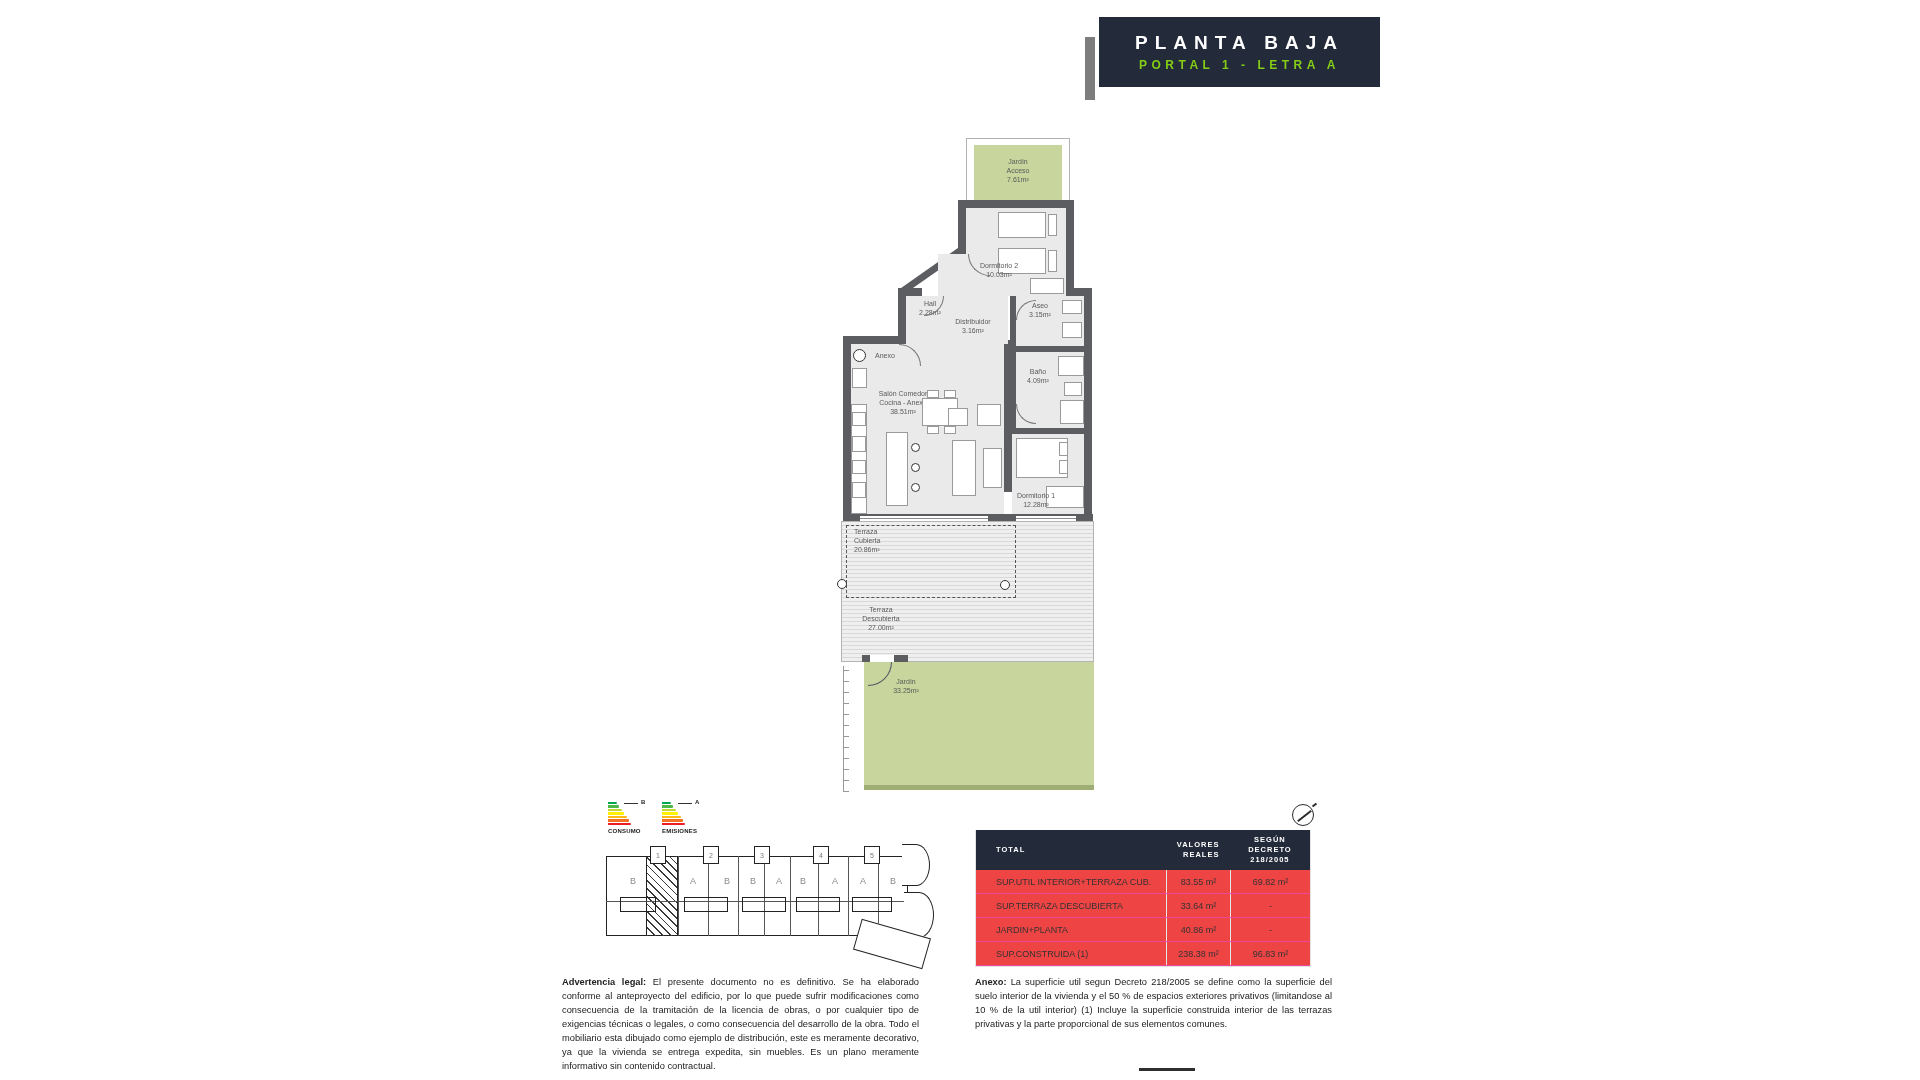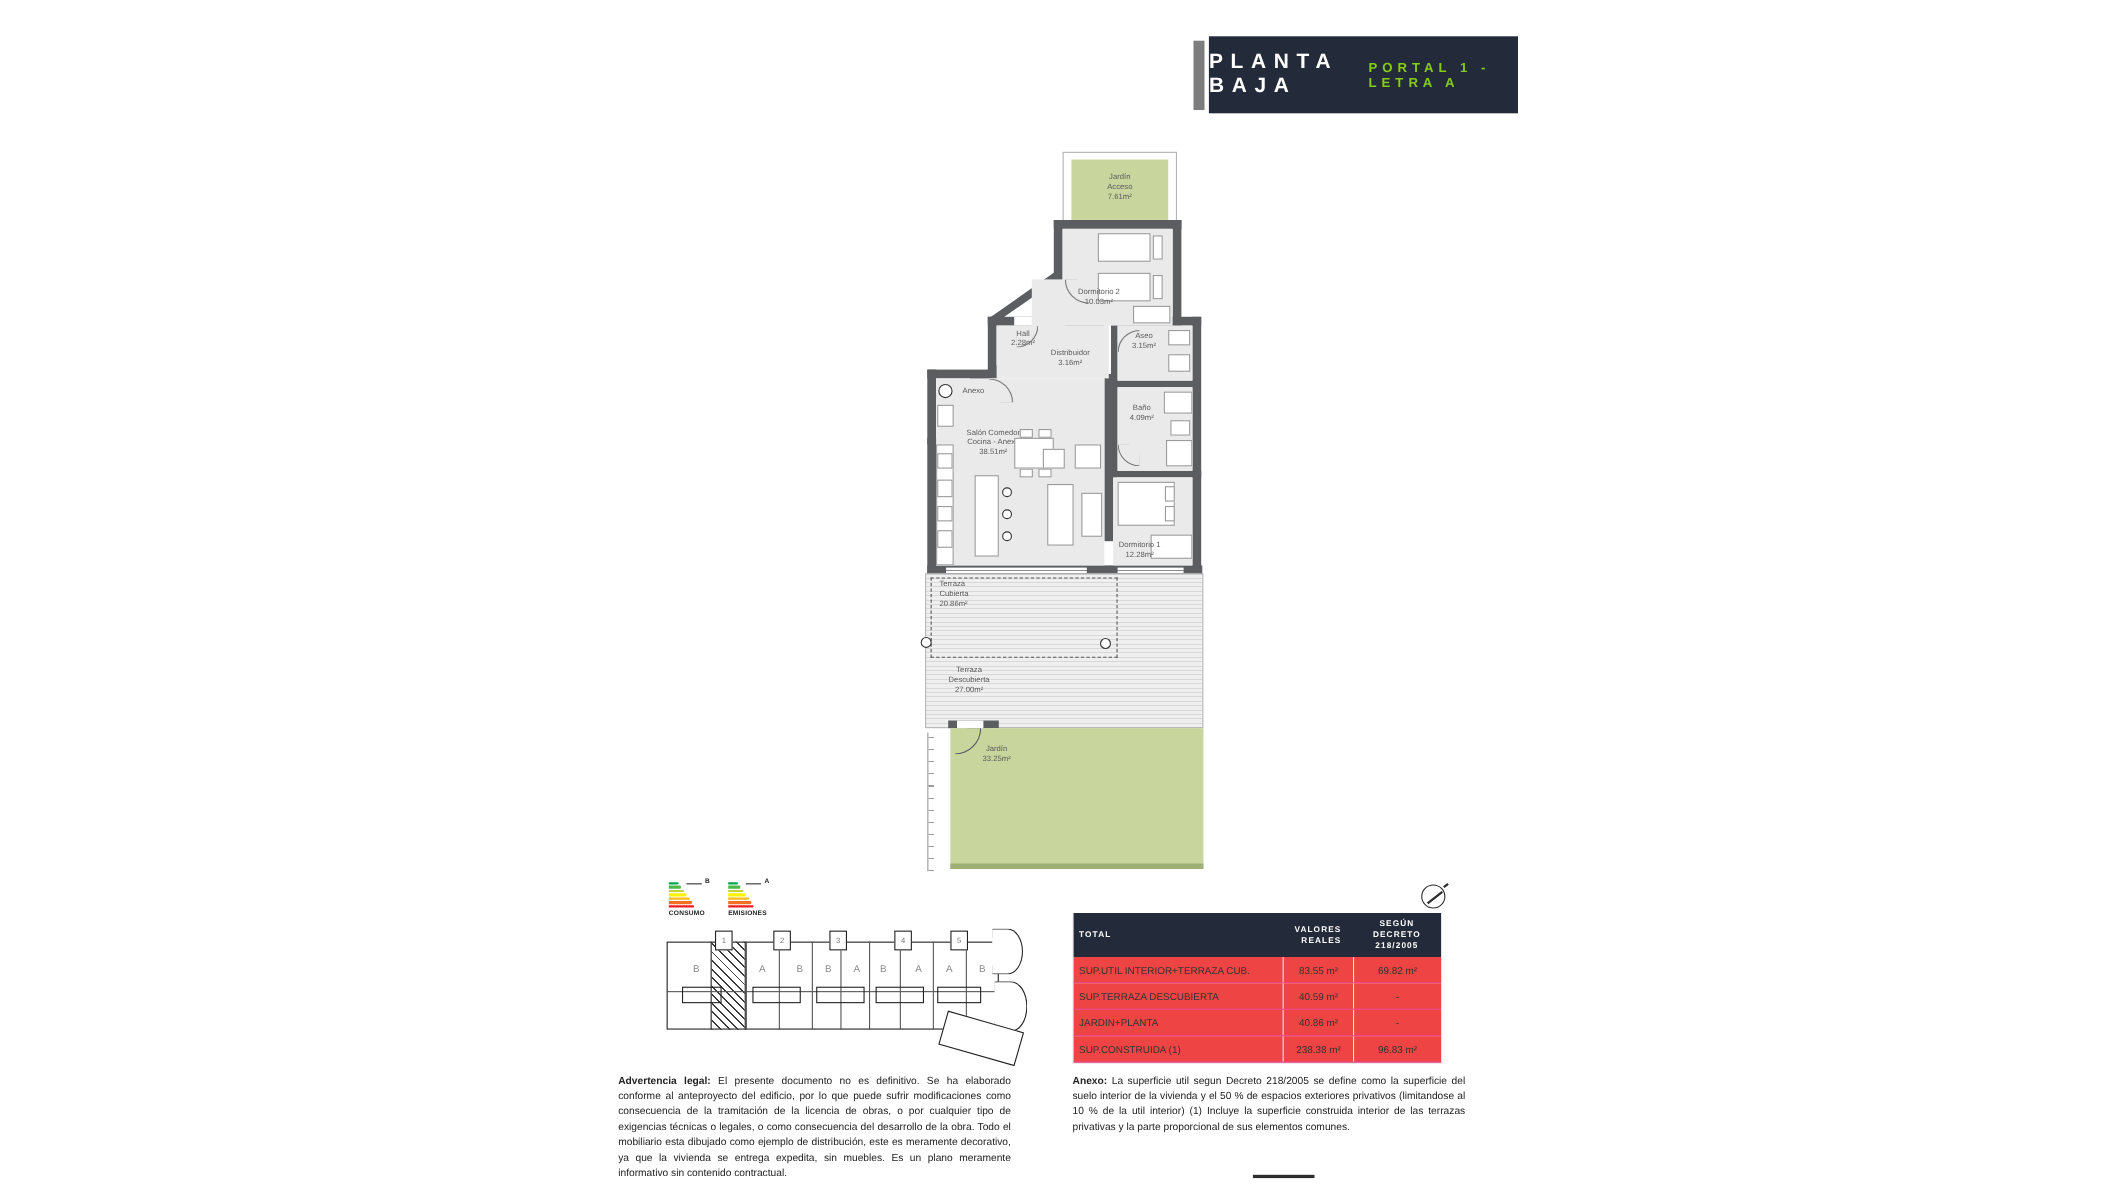--- a/index.html
+++ b/index.html
@@ -5,21 +5,21 @@
   :root{
     --c-title:#232a3a; --c-wall:#5c5d60; --c-floor:#eaeaea; --c-green:#c8d59c;
     --c-green-dark:#9fae72; --c-line:#b3b3b3; --c-text:#2b2b2b;
   }
   *{box-sizing:border-box;margin:0;padding:0}
   html,body{width:1920px;height:1080px;background:#fff;font-family:"Liberation Sans",sans-serif;color:var(--c-text);position:relative;overflow:hidden}
   .abs{position:absolute}
   .pre{white-space:pre-line}
   
   .title-bar{left:1085px;top:37px;width:10px;height:63px;background:#7d7d7d}
-  .title-box{left:1099px;top:33px;width:281px;height:70px;background:var(--c-title);color:#fff;display:flex;flex-direction:row;align-items:center;justify-content:center;gap:4px}
+  .title-box{left:1099px;top:17px;width:281px;height:70px;background:var(--c-title);color:#fff;display:flex;flex-direction:column;align-items:center;justify-content:center;gap:4px}
   .title-box .l1{font-size:19px;font-weight:bold;letter-spacing:7px}
   .title-box .l2{font-size:12px;font-weight:bold;letter-spacing:4.5px;color:#84cc16}
   
   .wall{background:var(--c-wall)}
   .floor{background:var(--c-floor)}
   .furn{background:#fff;border:1px solid #9a9a9a}
   .rlabel{font-size:7px;line-height:1.25;color:#5a5a5a;text-align:center}
   .thinbox{border:1px solid var(--c-line);background:#fff}
   .greenbox{background:var(--c-green)}
   .arc{border:1px solid #777;background:transparent}
@@ -38,21 +38,21 @@
   .kp-band{border:1.5px solid #222;background:#fff}
   .kp-div{width:1px;background:#555}
   .kp-letter{font-size:9px;color:#8a8a8a;width:18px;text-align:center}
   .kp-tab{border:1.5px solid #222;background:#fff;font-size:7px;color:#777;display:flex;align-items:center;justify-content:center}
   .kp-hatch{background:repeating-linear-gradient(45deg,#3a3a3a 0 1.2px,transparent 1.2px 5.5px);border-left:1.5px solid #222;border-right:1.5px solid #222}
   .kp-inner{border:1.2px solid #222;background:transparent}
   
   .tbl{left:975px;top:830px;width:336px;border:1px solid #e3e3e3;border-top:none}
   .tbl .hdr{display:flex;background:var(--c-title);color:#fff;height:40px}
   .tbl .hdr .c{display:flex;align-items:center;font-size:7.5px;font-weight:bold;letter-spacing:1px;line-height:1.35}
-  .tbl .c1{width:57%;padding-left:5px}
+  .tbl .c1{width:57%;padding-left:20px}
   .tbl .c2{width:19%;justify-content:center;text-align:right}
   .tbl .c3{width:24%;justify-content:center;text-align:center}
   .tbl .row{display:flex;height:24px;border-bottom:1px solid #ec4899;background:#ef4444}
   .tbl .row .c{display:flex;align-items:center;font-size:9px;color:#333}
   .tbl .row .c2,.tbl .row .c3{border-left:1px solid #e6e6e6}
   
   .legal{font-size:9.3px;line-height:1.5;text-align:justify;color:#222}
   .legal b{font-weight:bold}
   
   .needle{background:#2b2b2b}
@@ -272,21 +272,21 @@
 DECRETO
 218/2005</div>
   </div>
   <div class="row">
     <div class="c c1">SUP.UTIL INTERIOR+TERRAZA CUB.</div>
     <div class="c c2">83.55 m²</div>
     <div class="c c3">69.82 m²</div>
   </div>
   <div class="row">
     <div class="c c1">SUP.TERRAZA DESCUBIERTA</div>
-    <div class="c c2">40.59 m²</div>
+    <div class="c c2">33.64 m²</div>
     <div class="c c3">-</div>
   </div>
   <div class="row">
     <div class="c c1">JARDIN+PLANTA</div>
     <div class="c c2">40.86 m²</div>
     <div class="c c3">-</div>
   </div>
   <div class="row">
     <div class="c c1">SUP.CONSTRUIDA (1)</div>
     <div class="c c2">238.38 m²</div>

